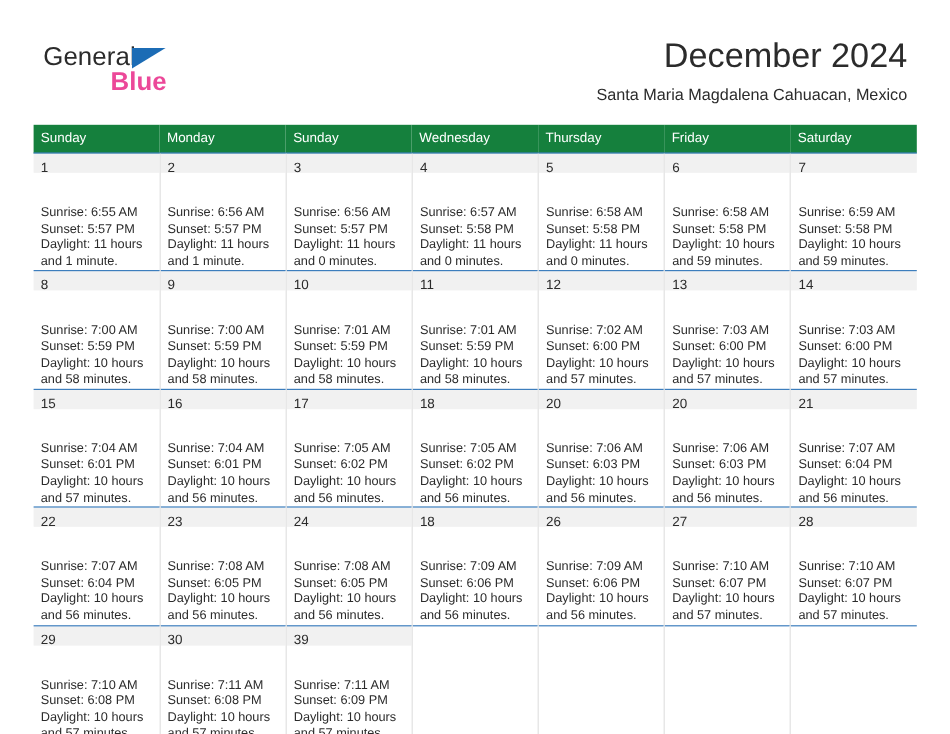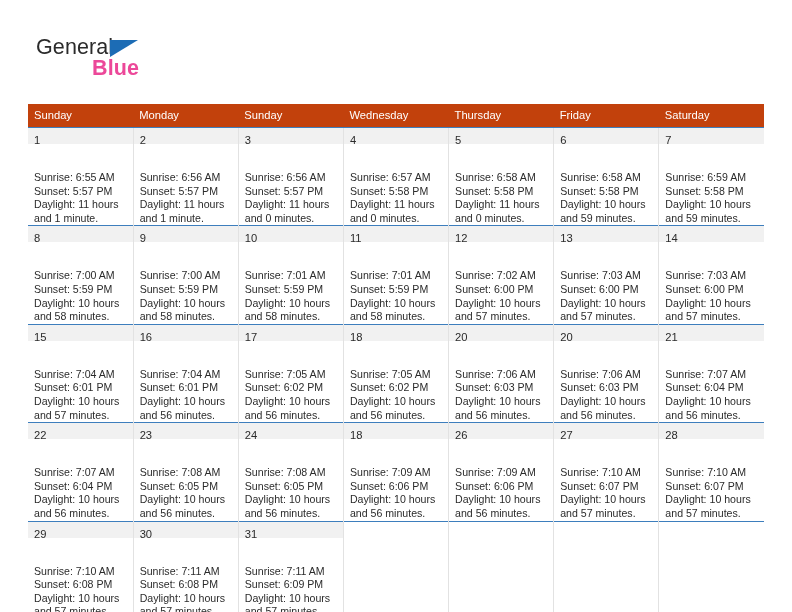--- a/index.html
+++ b/index.html
@@ -92,21 +92,21 @@
   
   .calendar {
     position: absolute;
     left: 28px;
     top: 104px;
     width: 736px;
     border-collapse: collapse;
     table-layout: fixed;
   }
   .calendar th {
-    background: #c2410c;
+    background: #15803d;
     color: #ffffff;
     font-size: 11.2px;
     font-weight: normal;
     text-align: left;
     padding: 5px 0 6px 6px;
     height: 12px;
     border: none;
   }
   .calendar td {
     vertical-align: top;
@@ -154,20 +154,24 @@
 <div class="page">
 
   <div class="header">
 
     <div class="logo">
       <span class="logo-general">General</span>
       <span class="logo-flag"></span>
       <span class="logo-blue">Blue</span>
     </div>
 
+    <div class="title-block">
+      <h1 class="cal-title">December 2024</h1>
+      <div class="cal-subtitle">Santa Maria Magdalena Cahuacan, Mexico</div>
+    </div>
 
   </div>
 
   <table class="calendar">
     <thead>
       <tr>
         <th>Sunday</th>
         <th>Monday</th>
         <th>Sunday</th>
         <th>Wednesday</th>
@@ -455,21 +459,21 @@
         <td>
           <div class="daynum-band"><span class="daynum">30</span></div>
           <div class="cell-body">
             <div class="cell-line">Sunrise: 7:11 AM</div>
             <div class="cell-line">Sunset: 6:08 PM</div>
             <div class="cell-line">Daylight: 10 hours</div>
             <div class="cell-line">and 57 minutes.</div>
           </div>
         </td>
         <td>
-          <div class="daynum-band"><span class="daynum">31</span></div>
+          <div class="daynum-band"><span class="daynum">39</span></div>
           <div class="cell-body">
             <div class="cell-line">Sunrise: 7:11 AM</div>
             <div class="cell-line">Sunset: 6:09 PM</div>
             <div class="cell-line">Daylight: 10 hours</div>
             <div class="cell-line">and 57 minutes.</div>
           </div>
         </td>
         <td class="empty-blank">
           <div class="daynum-band"><span class="daynum"></span></div>
         </td>

